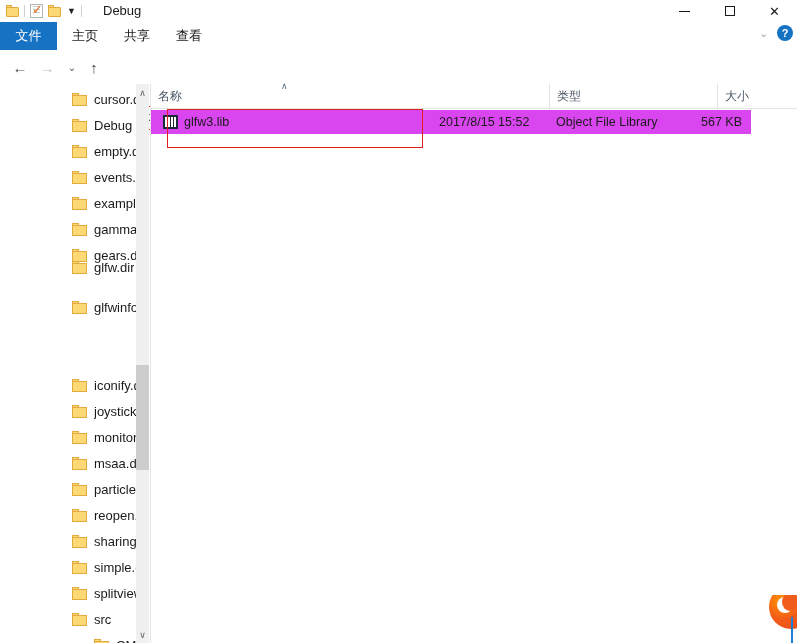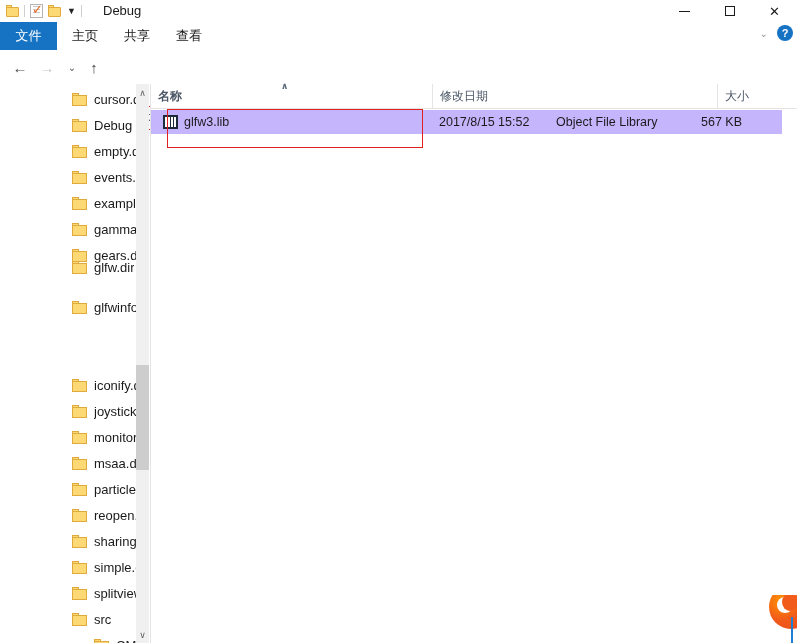--- a/index.html
+++ b/index.html
@@ -76,24 +76,24 @@
          font-size:9px;color:#606060;}
   #ts-down{position:absolute;left:0;bottom:0;width:13px;height:17px;display:flex;align-items:center;justify-content:center;
            font-size:9px;color:#606060;}
   #ts-thumb{position:absolute;left:0;top:281px;width:13px;height:105px;background:#cdcdcd;}
   
   #listpane{position:absolute;left:150px;top:84px;width:647px;height:559px;background:#ffffff;
             border-left:1px solid #e4e4e4;}
   #colhead{position:absolute;left:0;top:0;width:647px;height:24px;background:#ffffff;border-bottom:1px solid #e4e4e4;}
   .colh{position:absolute;top:0;height:24px;display:flex;align-items:center;font-size:12px;color:#4a5666;
         border-left:1px solid #e4e4e4;box-sizing:border-box;padding-left:7px;}
-  .colh:first-child{border-left:none;font-weight:bold;}
+  .colh:first-child{border-left:none;}
   .sortcaret{position:absolute;font-size:9px;color:#5a6a7a;}
   .row{position:absolute;left:0;height:24px;display:flex;align-items:center;}
-  .row.sel{background:#c4b5fd;padding-left:31px;}
+  .row.sel{background:#d946ef;}
   .cell{position:absolute;font-size:12.5px;color:#1a1a1a;white-space:nowrap;font-family:"Liberation Sans",sans-serif;}
   .libicon{position:absolute;width:15px;height:14px;background:#1d2a3a;box-sizing:border-box;}
   .libicon i{position:absolute;top:2px;width:2px;height:10px;background:#ffffff;display:block;}
   #redbox{position:absolute;left:167px;top:109px;width:256px;height:39px;border:1px solid #e02020;
           box-sizing:border-box;pointer-events:none;}
   
   #corner-logo{position:absolute;right:0;bottom:0;width:42px;height:48px;overflow:hidden;}
   #corner-logo .flame{position:absolute;left:14px;top:-10px;width:44px;height:44px;border-radius:50%;
                       background:radial-gradient(circle at 30% 35%,#ff9500 0%,#f25c1a 45%,#e8481a 100%);}
   #corner-logo .swoosh{position:absolute;left:22px;top:2px;width:16px;height:16px;border-radius:50%;
@@ -348,22 +348,22 @@
   <div id="ts-thumb"></div>
   <div id="ts-down">∨</div>
 </div>
 
 <div id="listpane">
   <div id="colhead">
       <div class="colh" style="left: 0px; width: 281px;">
         <span>名称</span>
         <span class="sortcaret" style="left: 130px; top: -3px;">∧</span>
       </div>
-      <div class="colh" style="left: 281px; width: 117px;">
-        <span>修改日期</span>
+      <div class="colh" style="left: 398px; width: 121px;">
+        <span>类型</span>
       </div>
       <div class="colh" style="left: 534px; width: 82px; margin-left: 32px;">
         <span>大小</span>
       </div>
     </div>
 <div class="row sel" style="top: 26px; width: 600px;">
       <span class="libicon" style="left: 12px; top: 5px;">
         <i style="left:2px"></i>
         <i style="left:5px"></i>
         <i style="left:8px"></i>

